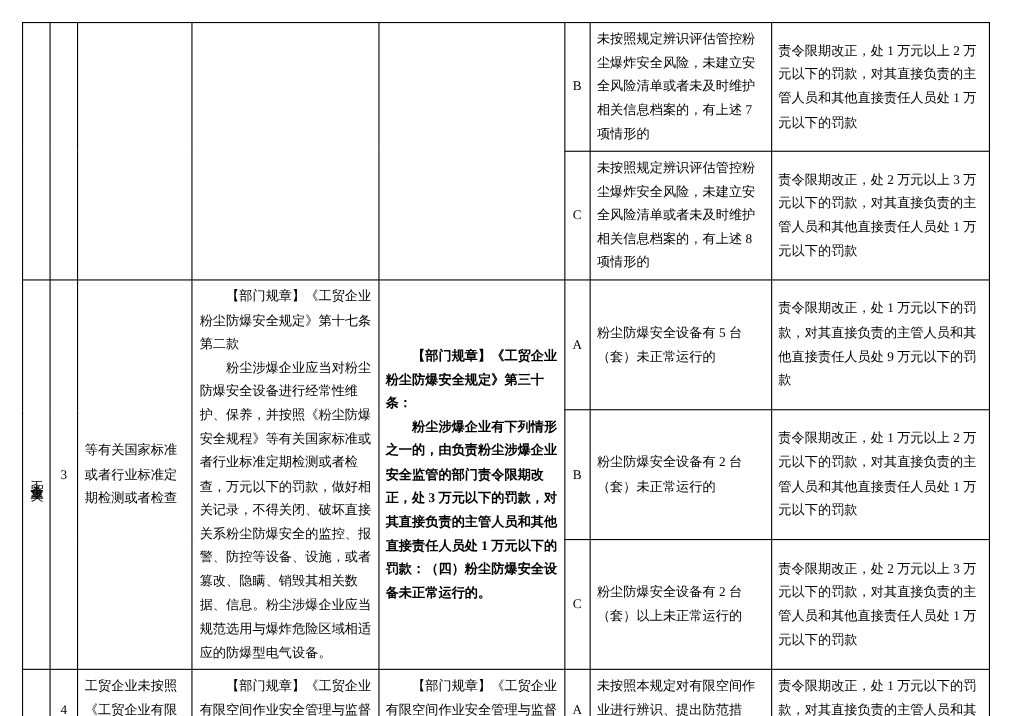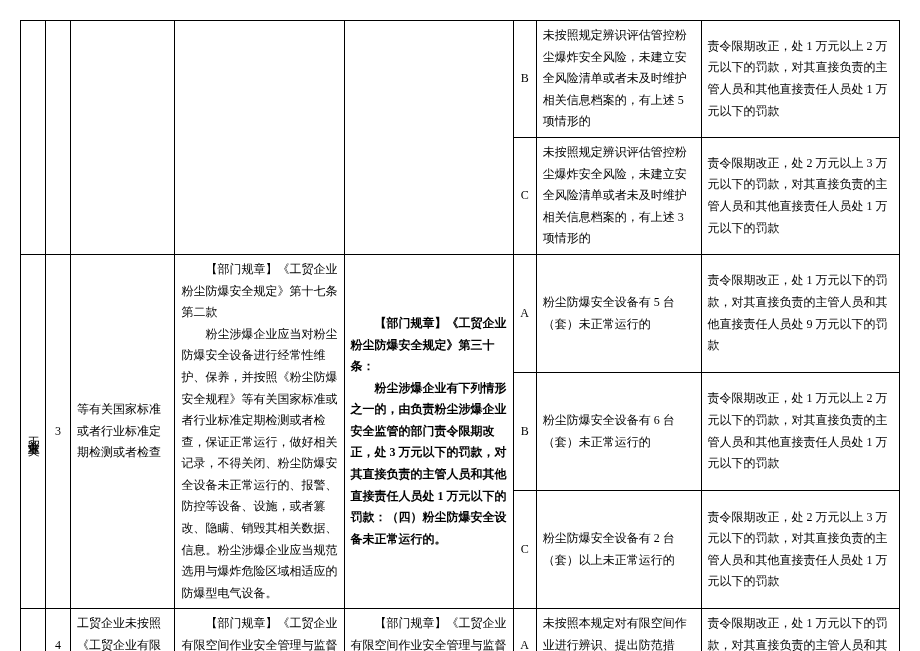--- a/index.html
+++ b/index.html
@@ -57,44 +57,44 @@
   </colgroup>
   <tbody>
 
     <tr>
       <td rowspan="2"></td>
       <td rowspan="2"></td>
       <td rowspan="2"></td>
       <td rowspan="2"></td>
       <td rowspan="2"></td>
       <td class="col-level">B</td>
-      <td>未按照规定辨识评估管控粉尘爆炸安全风险，未建立安全风险清单或者未及时维护相关信息档案的，有上述 5 项情形的</td>
+      <td>未按照规定辨识评估管控粉尘爆炸安全风险，未建立安全风险清单或者未及时维护相关信息档案的，有上述 7 项情形的</td>
       <td>责令限期改正，处 1 万元以上 2 万元以下的罚款，对其直接负责的主管人员和其他直接责任人员处 1 万元以下的罚款</td>
     </tr>
     <tr>
       <td class="col-level">C</td>
-      <td>未按照规定辨识评估管控粉尘爆炸安全风险，未建立安全风险清单或者未及时维护相关信息档案的，有上述 3 项情形的</td>
+      <td>未按照规定辨识评估管控粉尘爆炸安全风险，未建立安全风险清单或者未及时维护相关信息档案的，有上述 8 项情形的</td>
       <td>责令限期改正，处 2 万元以上 3 万元以下的罚款，对其直接负责的主管人员和其他直接责任人员处 1 万元以下的罚款</td>
     </tr>
 
     <tr>
       <td rowspan="3" class="col-category">工贸企业类</td>
       <td rowspan="3" class="col-num">3</td>
       <td rowspan="3">等有关国家标准或者行业标准定期检测或者检查</td>
       <td rowspan="3" style="white-space:pre-wrap;">　　【部门规章】《工贸企业粉尘防爆安全规定》第十七条第二款
-　　粉尘涉爆企业应当对粉尘防爆安全设备进行经常性维护、保养，并按照《粉尘防爆安全规程》等有关国家标准或者行业标准定期检测或者检查，保证正常运行，做好相关记录，不得关闭、粉尘防爆安全设备未正常运行的、报警、防控等设备、设施，或者篡改、隐瞒、销毁其相关数据、信息。粉尘涉爆企业应当规范选用与爆炸危险区域相适应的防爆型电气设备。</td>
+　　粉尘涉爆企业应当对粉尘防爆安全设备进行经常性维护、保养，并按照《粉尘防爆安全规程》等有关国家标准或者行业标准定期检测或者检查，万元以下的罚款，做好相关记录，不得关闭、破坏直接关系粉尘防爆安全的监控、报警、防控等设备、设施，或者篡改、隐瞒、销毁其相关数据、信息。粉尘涉爆企业应当规范选用与爆炸危险区域相适应的防爆型电气设备。</td>
       <td rowspan="3" style="white-space:pre-wrap;font-weight:bold;">　　【部门规章】《工贸企业粉尘防爆安全规定》第三十条：
 　　粉尘涉爆企业有下列情形之一的，由负责粉尘涉爆企业安全监管的部门责令限期改正，处 3 万元以下的罚款，对其直接负责的主管人员和其他直接责任人员处 1 万元以下的罚款：（四）粉尘防爆安全设备未正常运行的。</td>
       <td class="col-level">A</td>
       <td>粉尘防爆安全设备有 5 台（套）未正常运行的</td>
       <td>责令限期改正，处 1 万元以下的罚款，对其直接负责的主管人员和其他直接责任人员处 9 万元以下的罚款</td>
     </tr>
     <tr>
       <td class="col-level">B</td>
-      <td>粉尘防爆安全设备有 6 台（套）未正常运行的</td>
+      <td>粉尘防爆安全设备有 2 台（套）未正常运行的</td>
       <td>责令限期改正，处 1 万元以上 2 万元以下的罚款，对其直接负责的主管人员和其他直接责任人员处 1 万元以下的罚款</td>
     </tr>
     <tr>
       <td class="col-level">C</td>
       <td>粉尘防爆安全设备有 2 台（套）以上未正常运行的</td>
       <td>责令限期改正，处 2 万元以上 3 万元以下的罚款，对其直接负责的主管人员和其他直接责任人员处 1 万元以下的罚款</td>
     </tr>
 
     <tr>
       <td class="col-category">工贸企</td>

